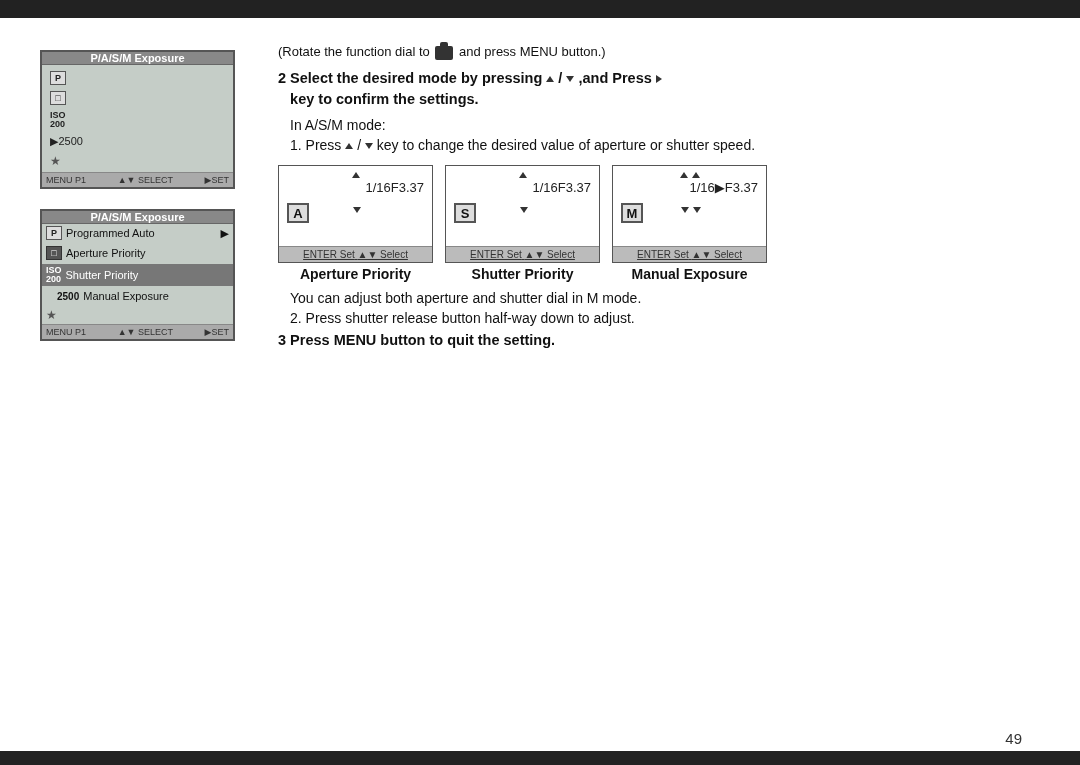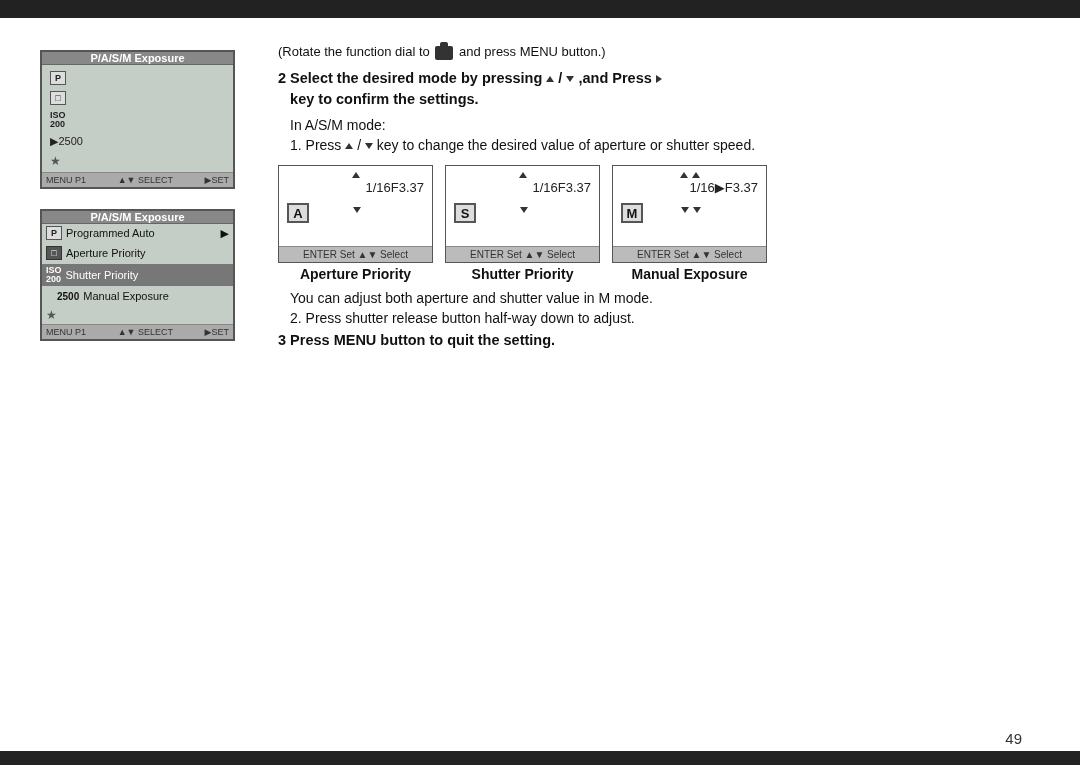--- a/index.html
+++ b/index.html
@@ -189,20 +189,21 @@
       color: #111;
       margin-top: 6px;
     }
     .mode-box .bottom-bar {
       background: #bbb;
       color: #333;
       font-size: 10px;
       padding: 2px 4px;
       border-top: 1px solid #888;
       text-align: center;
+      text-decoration: underline;
     }
     .mode-label {
       font-weight: bold;
       font-size: 14px;
       text-align: center;
       margin-top: 3px;
     }
     .mode-wrapper {
       display: flex;
       flex-direction: column;
@@ -445,21 +446,21 @@
             </div>
             <div class="bottom-bar">
               <span>ENTER Set</span>
               <span>▲▼ Select</span>
             </div>
           </div>
           <div class="mode-label">Manual Exposure</div>
         </div>
       </div>
 
-      <p class="sub-para">You can adjust both aperture and shutter value in M mode.</p>
+      <p class="sub-para">You can adjust both aperture and shutter dial in M mode.</p>
       <p class="sub-para">2. Press shutter release button half-way down to adjust.</p>
       <p class="step">
         <b>3 Press MENU button to quit the setting.</b>
       </p>
     </div>
   </div>
 
   <div class="page-number">49</div>
   <div class="bottom-bar-page"></div>
 </div>

